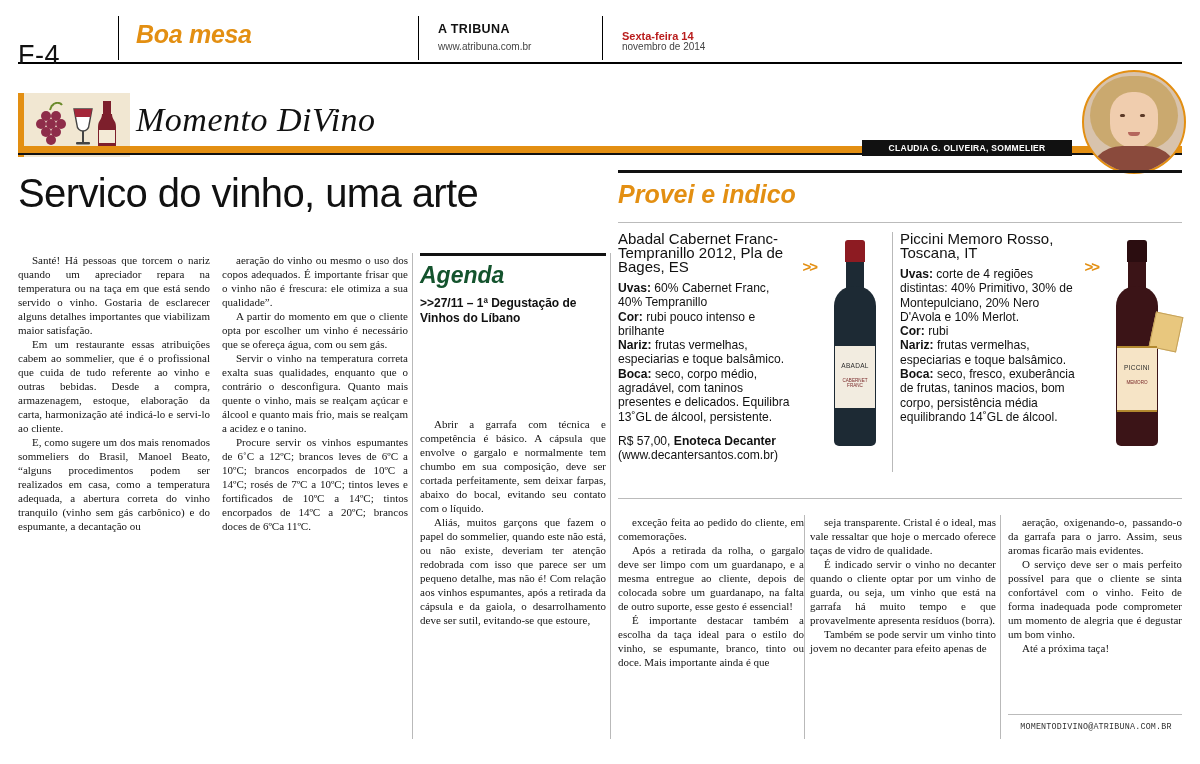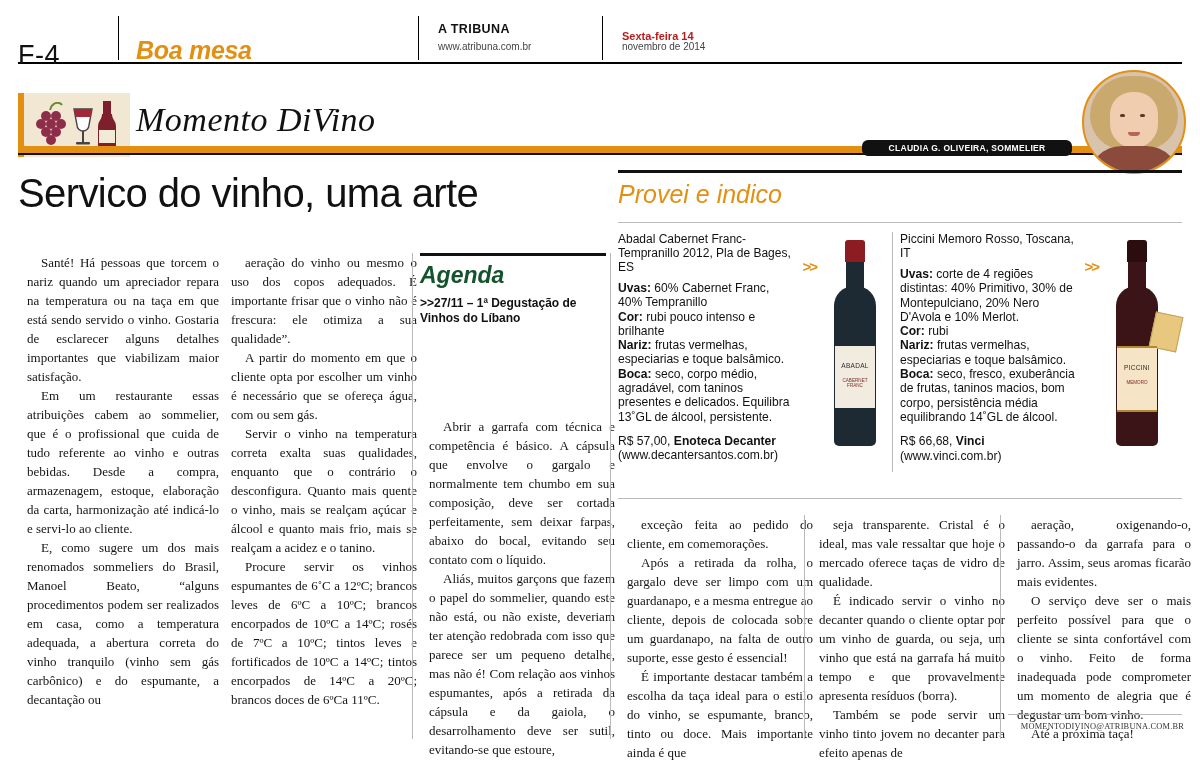--- a/index.html
+++ b/index.html
@@ -20,21 +20,21 @@
   }
   .folio{
     position:absolute;left:0;top:24px;
     font-size:27px;letter-spacing:.5px;color:#111;
     font-family:"Liberation Sans", sans-serif;font-weight:400;
   }
   .mast-rule-v{
     position:absolute;top:0;width:1px;height:44px;background:#000;
   }
   .section-name{
-    position:absolute;left:118px;top:20px;
+    position:absolute;left:118px;top:4px;
     font-family:"Liberation Sans", sans-serif;
     font-weight:bold;font-style:italic;font-size:25px;color:#e38f12;
     letter-spacing:-.3px;
     text-align:right;
   }
   .paper-name{
     position:absolute;left:420px;top:6px;
     font-family:"Liberation Sans", sans-serif;font-weight:bold;font-size:12.5px;
     letter-spacing:.4px;color:#111;
   }
@@ -72,43 +72,43 @@
   .band-rule{
     position:absolute;left:18px;top:146px;width:1164px;height:7px;background:#e38f12;
   }
   .band-rule2{
     position:absolute;left:18px;top:153px;width:1164px;height:2px;background:#111;
   }
   .credit-box{
     position:absolute;left:862px;top:140px;width:210px;height:16px;
     background:#111;color:#fff;
     font-family:"Liberation Sans", sans-serif;font-weight:bold;font-size:8.5px;
-    letter-spacing:.3px;text-align:center;line-height:16px;border-radius:6px;
+    letter-spacing:.3px;text-align:center;line-height:16px;
   }
   .portrait{
     position:absolute;left:1082px;top:70px;width:100px;height:100px;border-radius:50%;
     background:#d8c3ad;border:2px solid #e38f12;overflow:hidden;
   }
   .portrait .hair{position:absolute;left:6px;top:4px;width:88px;height:74px;border-radius:46px 46px 40px 40px;background:#caa96f;}
   .portrait .face{position:absolute;left:26px;top:20px;width:48px;height:56px;border-radius:24px 24px 26px 26px;background:#f0cdae;}
   .portrait .shoulders{position:absolute;left:4px;top:74px;width:92px;height:34px;border-radius:40px 40px 0 0;background:#8a4a3c;}
   .portrait .eye{position:absolute;width:5px;height:3px;border-radius:3px;background:#5b3a28;top:42px;}
   .portrait .eye.l{left:36px;} .portrait .eye.r{left:56px;}
   .portrait .mouth{position:absolute;left:44px;top:60px;width:12px;height:4px;border-radius:0 0 8px 8px;background:#b5665c;}
 
   
   .headline{
     position:absolute;left:18px;top:172px;width:580px;
     font-family:"Liberation Sans", sans-serif;font-weight:300;font-size:40px;
     color:#111;letter-spacing:-.6px;line-height:1.05;
   }
 
   
-  .col{position:absolute;font-size:13px;line-height:19px;text-align:justify;
-       font-family:"Liberation Serif", serif;color:#141414;margin-left:9px;}
+  .col{position:absolute;font-size:11px;line-height:14px;text-align:justify;
+       font-family:"Liberation Serif", serif;color:#141414;}
   .col p{margin:0 0 0 0;text-indent:14px;}
 
   #col1{left:18px;top:253px;width:192px;}
   #col2{left:222px;top:253px;width:186px;}
   #col3{left:420px;top:417px;width:186px;}
   #col4{left:618px;top:515px;width:186px;}
   #col5{left:810px;top:515px;width:186px;}
   #col6{left:1008px;top:515px;width:174px;}
 
   .vrule{position:absolute;width:1px;background:#b9b9b9;}
@@ -124,30 +124,30 @@
     position:absolute;left:420px;top:296px;width:186px;
     font-family:"Liberation Sans", sans-serif;font-size:12px;line-height:14.5px;color:#111;
   }
   .agenda-body .ev-title{font-weight:bold;}
   .agenda-body .ev-det{font-weight:normal;}
 
   
   .pi-rule{position:absolute;left:618px;top:170px;width:564px;height:3px;background:#111;}
   .pi-title{
     position:absolute;left:618px;top:180px;
-    font-family:"Liberation Sans", sans-serif;font-weight:normal;font-style:italic;
+    font-family:"Liberation Sans", sans-serif;font-weight:bold;font-style:italic;
     font-size:25px;color:#e38f12;
   }
   .pi-divider{position:absolute;left:618px;top:222px;width:564px;height:1px;background:#bbb;}
 
   .wine{position:absolute;top:232px;width:270px;}
   #wine1{left:618px;}
   #wine2{left:900px;}
   .wine .wname{
-    font-family:"Liberation Sans", sans-serif;font-size:12px;line-height:14px;color:#111;
+    font-family:"Liberation Sans", sans-serif;font-size:15px;line-height:14px;color:#111;
     width:175px;
   }
   .wine .wbody{
     margin-top:7px;width:178px;
     font-family:"Liberation Sans", sans-serif;font-size:12.1px;line-height:14.3px;color:#111;
   }
   .wine .wbody b{font-weight:bold;}
   .wine .wprice{
     margin-top:10px;width:178px;
     font-family:"Liberation Sans", sans-serif;font-size:12.1px;line-height:14.3px;color:#111;
@@ -176,22 +176,22 @@
   .bt.red .neck,.bt.red .shoulder,.bt.red .body{background:#3b1417;}
   .bt.red .cap{background:#2b0d10;}
   .bt.red .label{background:#f6e4c6;border-top:2px solid #b3892f;border-bottom:2px solid #b3892f;}
   .bt .tag{
     position:absolute;left:48px;top:74px;width:26px;height:34px;background:#e8c77e;
     transform:rotate(12deg);border:1px solid #c5a25b;
   }
 
   
   .footmail{
-    position:absolute;left:1008px;top:722px;width:176px;text-align:right;
-    font-family:Liberation Serif, serif;font-size:8.4px;color:#333;letter-spacing:.2px;
+    position:absolute;left:1008px;top:722px;width:176px;text-align:center;
+    font-family:Liberation Mono, monospace;font-size:8.4px;color:#333;letter-spacing:.2px;
   }
   .footrule{position:absolute;left:1008px;top:714px;width:174px;height:1px;background:#bbb;}
 </style>
 </head>
 <body>
 
 <div class="page">
 
   <div class="masthead">
     <div class="folio">F-4</div>
@@ -326,24 +326,20 @@
   </div>
 
   <div class="wine" id="wine2">
     <div class="wname">Piccini Memoro Rosso, Toscana, IT</div>
     <div class="wbody">
       <b>Uvas:</b><span> corte de 4 regiões distintas: 40% Primitivo, 30% de Montepulciano, 20% Nero D'Avola e 10% Merlot.</span><br>
       <b>Cor:</b><span> rubi</span><br>
       <b>Nariz:</b><span> frutas vermelhas, especiarias e toque balsâmico.</span><br>
       <b>Boca:</b><span> seco, fresco, exuberância de frutas, taninos macios, bom corpo, persistência média equilibrando 14˚GL de álcool.</span>
     </div>
-    <div class="wprice">
-      <span>R$ 66,68,</span><b> Vinci</b><br>
-      <span>(www.vinci.com.br)</span>
-    </div>
     <div class="chev">&gt;&gt;</div>
     <div class="bt red">
       <div class="neck"></div>
         <div class="cap"></div>
         <div class="shoulder"></div>
         <div class="body"></div>
       <div class="tag"></div>
       <div class="label">
         <div class="lt">PICCINI</div>
         <div class="ls">MEMORO</div>

